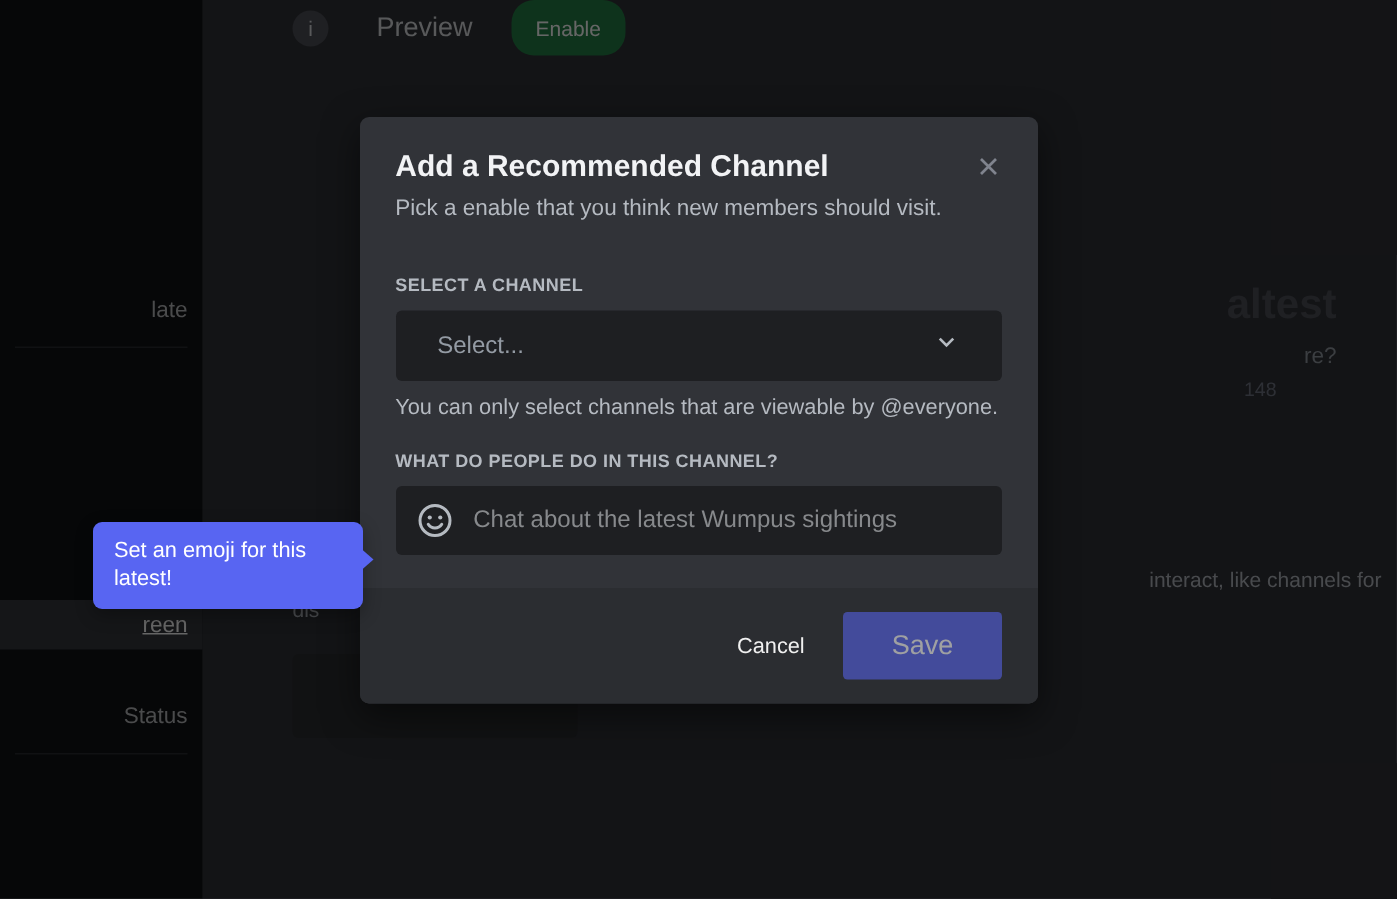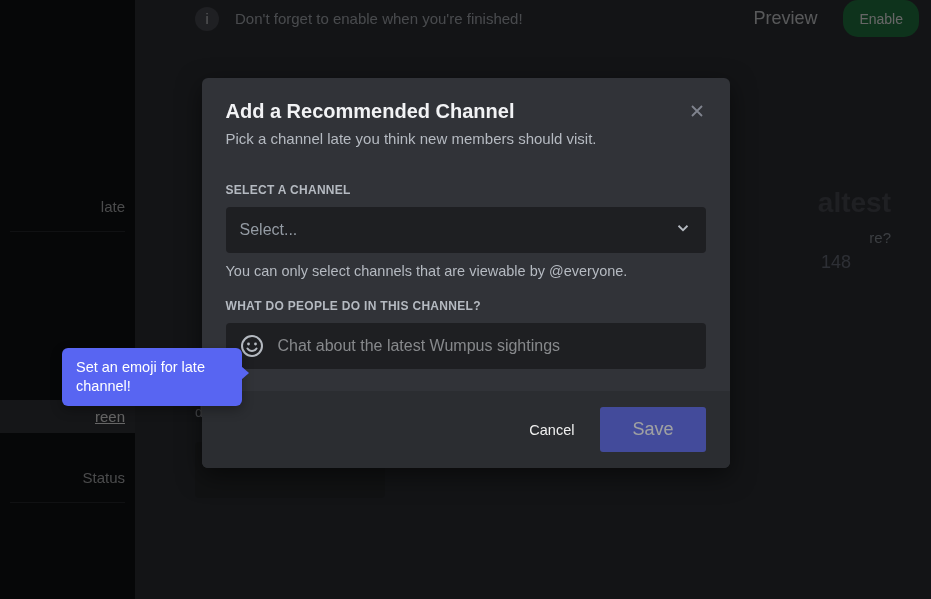--- a/index.html
+++ b/index.html
@@ -100,21 +100,21 @@
     font-weight: 700;
     margin-bottom: 10px;
   }
   .section-sub {
     color: #949ba4;
     font-size: 15px;
     margin-bottom: 6px;
   }
   .section-count {
     color: #717784;
-    font-size: 18px;
+    font-size: 13px;
     margin-bottom: 20px;
     text-align: right;
     padding-right: 40px;
   }
   .section-desc {
     color: #b5bac1;
     font-size: 14px;
     line-height: 1.4;
     margin-top: 90px;
   }
@@ -130,21 +130,21 @@
   .modal-backdrop {
     position: absolute;
     inset: 0;
     background: rgba(0,0,0,0.6);
     display: flex;
     align-items: flex-start;
     justify-content: center;
     padding-top: 78px;
   }
   .modal {
-    width: 528px;
+    width: 452px;
     background: #313338;
     border-radius: 6px;
     box-shadow: 0 8px 24px rgba(0,0,0,0.5);
     position: relative;
   }
   .modal-header {
     padding: 22px 24px 14px 24px;
     position: relative;
   }
   .modal-title {
@@ -176,21 +176,21 @@
     font-size: 12px;
     font-weight: 700;
     letter-spacing: 0.3px;
     text-transform: uppercase;
     margin-bottom: 10px;
     margin-top: 12px;
   }
   .select-box {
     background: #1e1f22;
     border-radius: 4px;
-    padding: 12px 14px;
+    padding: 12px 28px;
     display: flex;
     align-items: center;
     justify-content: space-between;
     cursor: pointer;
     margin-bottom: 10px;
     gap: 48px;
   }
   .select-placeholder {
     color: #949ba4;
     font-size: 16px;
@@ -305,49 +305,48 @@
     <div class="sidebar-item spaced">
       <span> Status</span>
     </div>
     <div class="sidebar-divider"></div>
     <div style="height:44px"></div>
   </div>
 
   <div class="content">
     <div class="notice-bar">
       <div class="notice-icon">i</div>
-      <div class="notice-text">Don't forget to enable when you're finished!</div>
       <div class="notice-buttons">
         <button class="btn-ghost">Preview</button>
         <button class="btn-green">Enable</button>
       </div>
     </div>
     <div class="content-body">
       <div style="height:110px"></div>
       <div style="display:flex; justify-content:flex-end; padding-right:40px;">
         <div>
           <div class="section-title" style="text-align:right;">altest</div>
           <div class="section-sub" style="text-align:right;">re?</div>
           <div class="section-count">148</div>
         </div>
       </div>
       <div class="section-desc">
         <span>Se</span>
-        <br>
+        <span style="float:right; padding-right:10px"> interact, like channels for</span><br>
         <span>dis</span>
       </div>
       <div class="placeholder-box"></div>
     </div>
   </div>
 
   <div class="modal-backdrop">
     <div class="modal">
       <div class="modal-header">
         <div class="modal-title">Add a Recommended Channel</div>
-        <div class="modal-subtitle">Pick a channel late you think new members should visit.</div>
+        <div class="modal-subtitle">Pick a enable that you think new members should visit.</div>
         <div class="modal-close">
           <svg viewBox="0 0 24 24" fill="none" stroke="currentColor" stroke-width="2.2">
               <path d="M18 6 6 18M6 6l12 12"></path>
             </svg>
         </div>
       </div>
       <div class="modal-body">
         <div class="field-label">Select a Channel</div>
         <div class="select-box">
           <span class="select-placeholder">Select...</span>
@@ -373,15 +372,15 @@
         </div>
       </div>
       <div class="modal-footer">
         <button class="btn-cancel">Cancel</button>
         <button class="btn-save">Save</button>
       </div>
     </div>
   </div>
 
   <div class="tooltip">
-    <span>Set an emoji for late channel!</span>
+    <span>Set an emoji for this latest!</span>
   </div>
 </div>
 
 </body></html>

